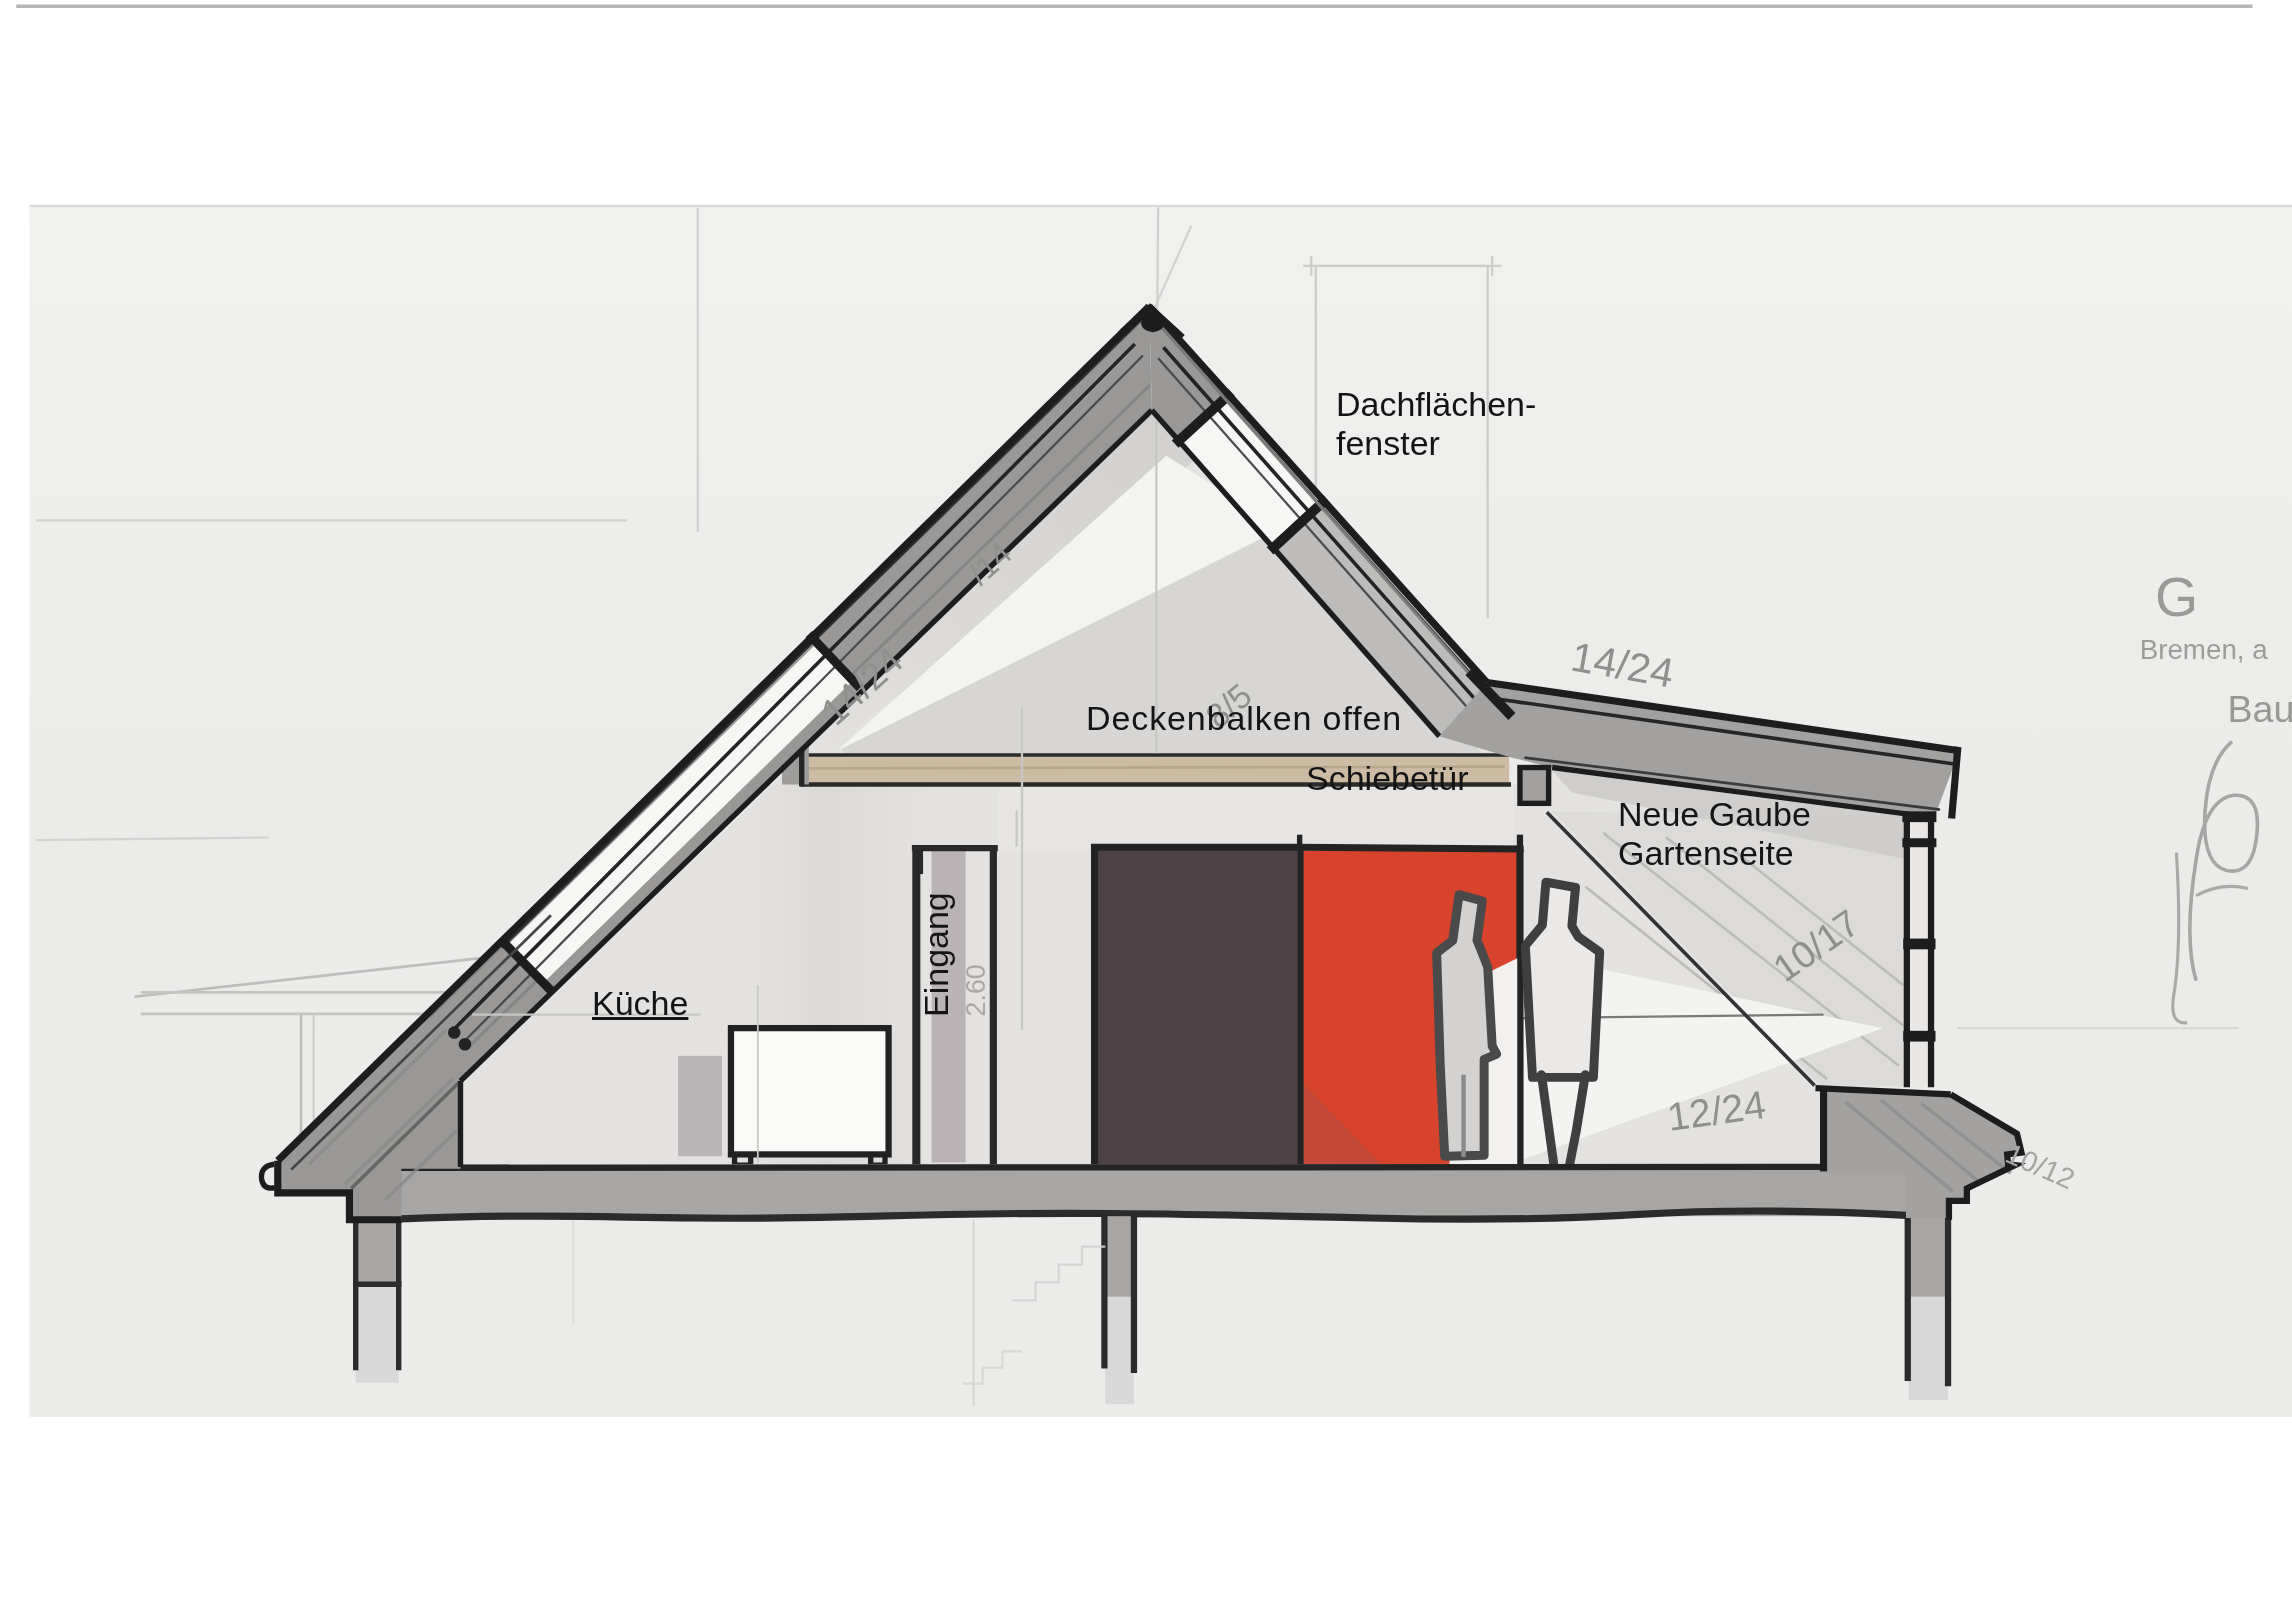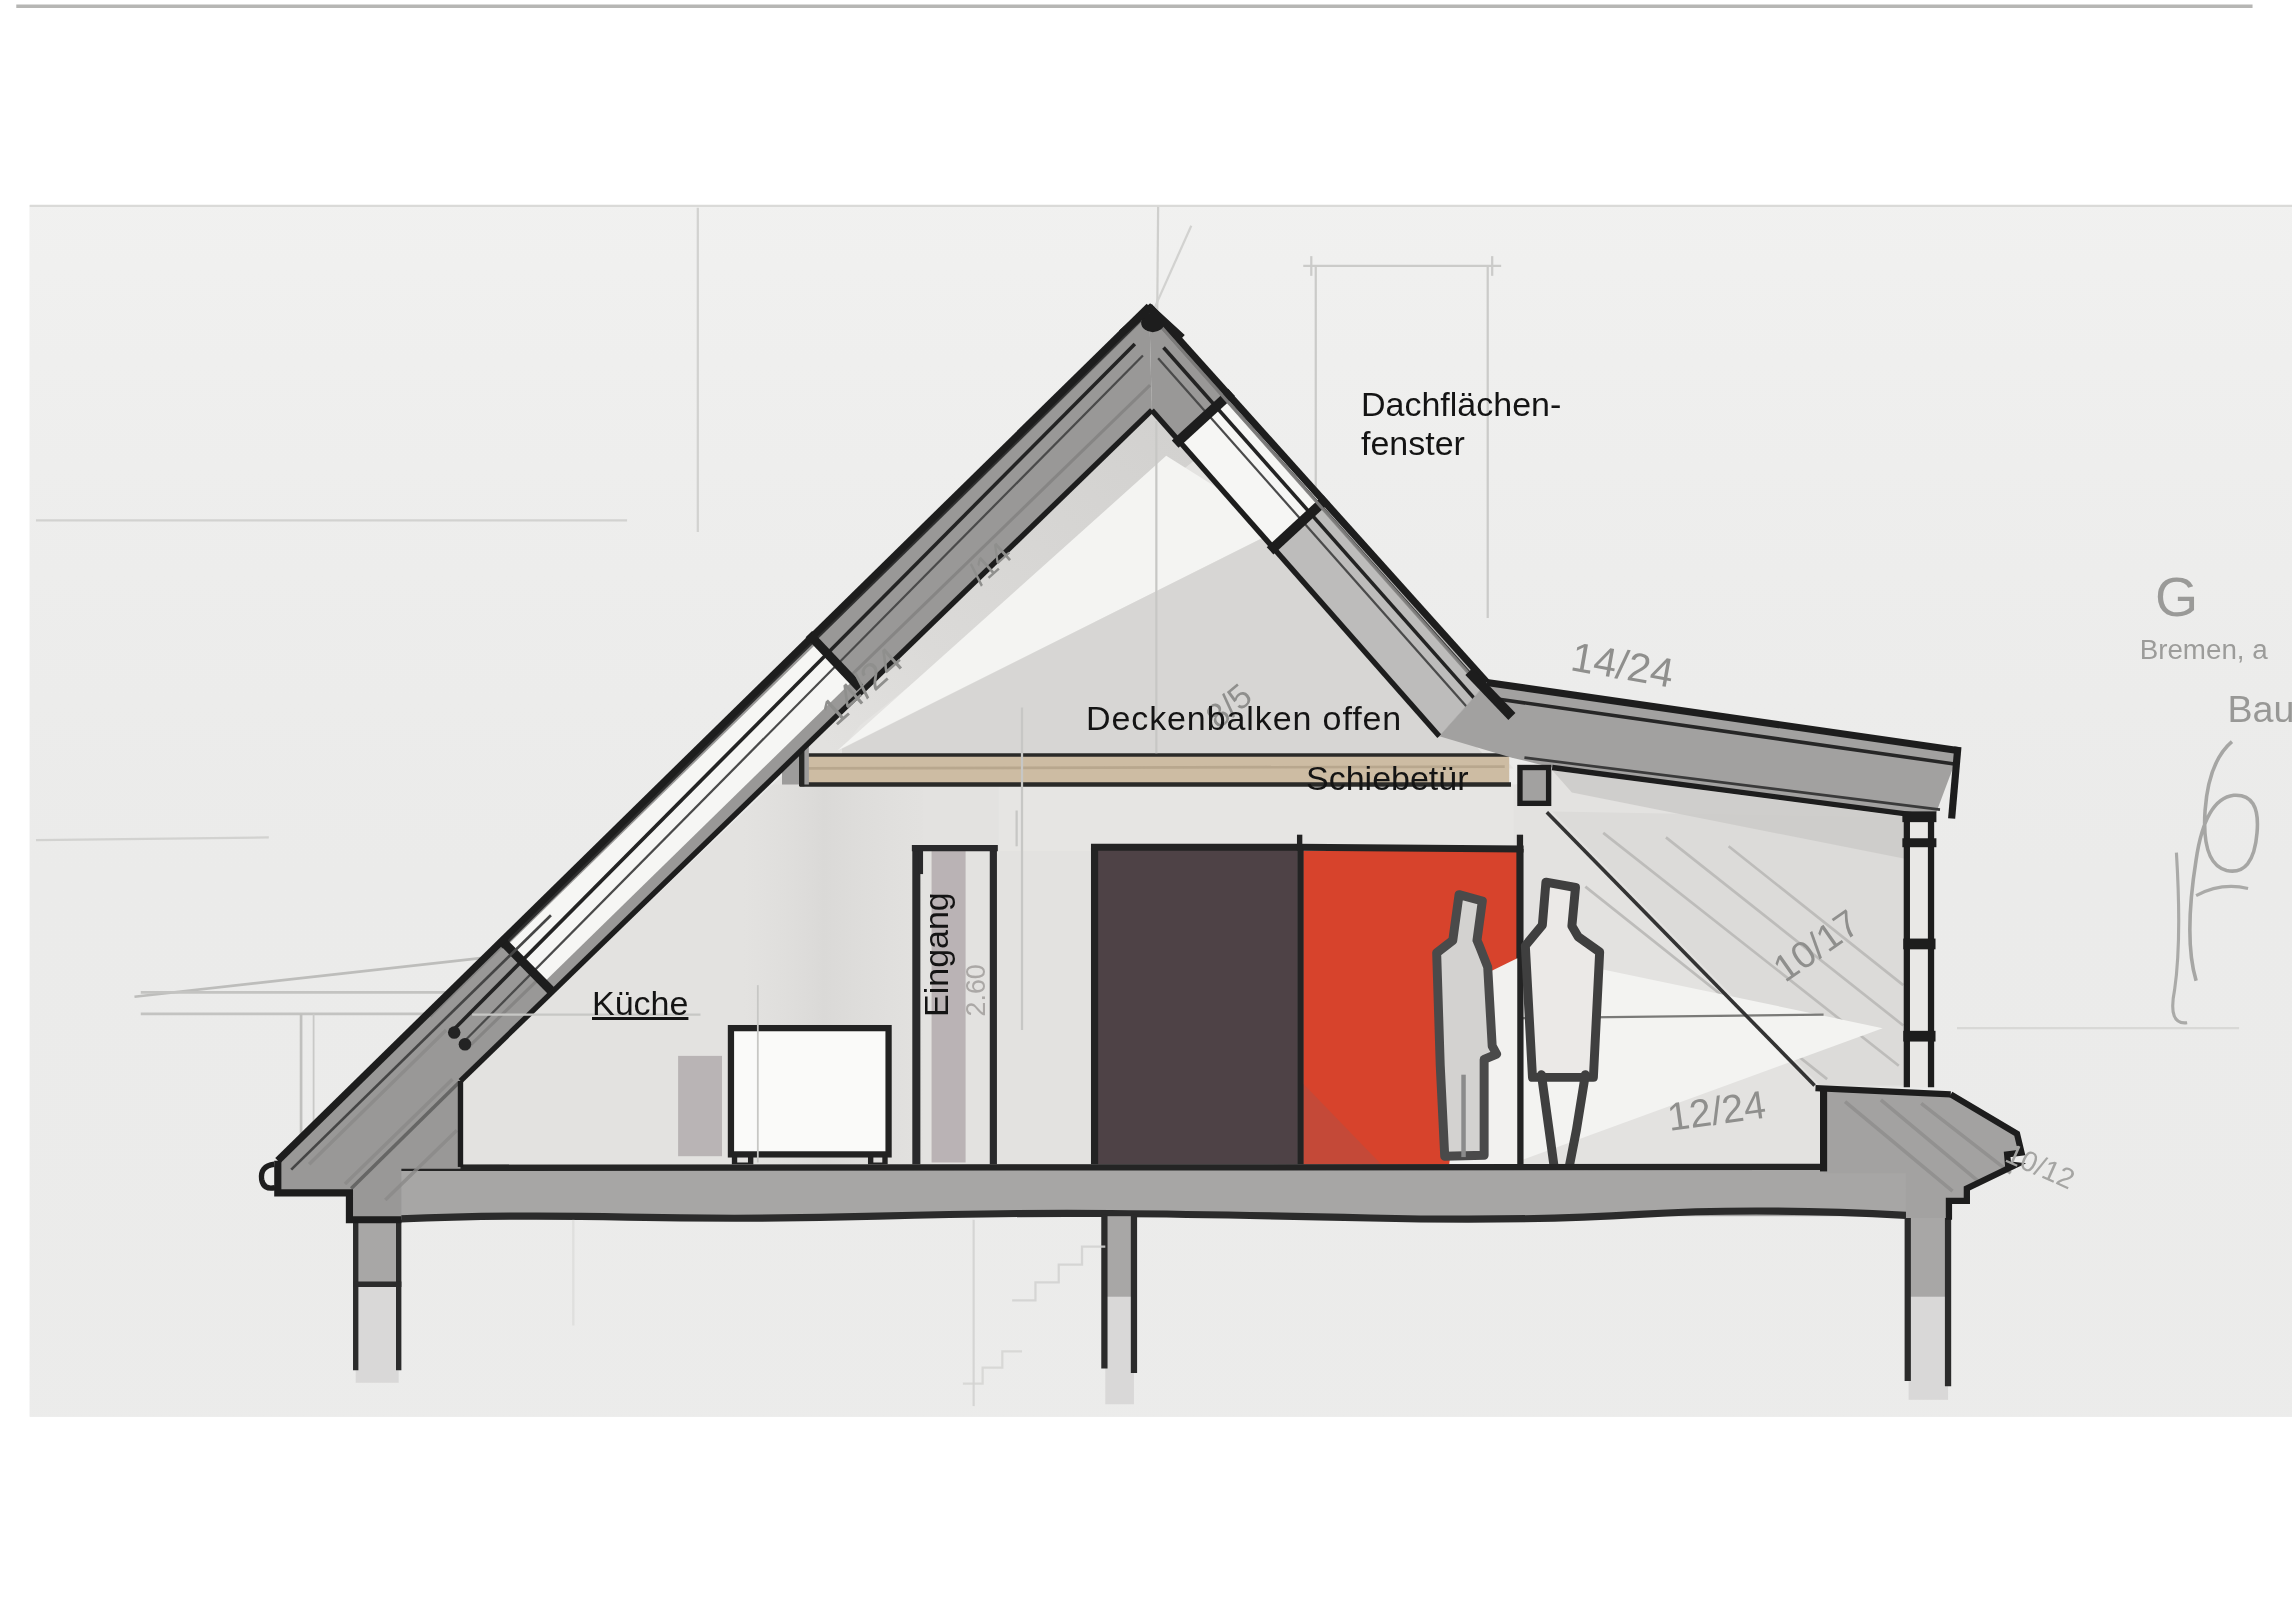--- a/index.html
+++ b/index.html
@@ -327,24 +327,25 @@
   <text x="2406" y="688" font-size="62" fill="#9a9a98" font-family="Liberation Sans, sans-serif">G</text>
 
   <text x="2389" y="736" font-size="31" fill="#9c9c9a" font-family="Liberation Sans, sans-serif">Bremen, a</text>
 
   <text x="2487" y="806" font-size="42" fill="#989896" font-family="Liberation Sans, sans-serif">Bau</text>
 
   <path d="M2492,828 Q2466,850 2462,905 Q2458,965 2486,972 Q2516,978 2520,930 Q2524,886 2494,888 Q2462,892 2452,960 Q2438,1048 2452,1095" fill="none" stroke="#a6a6a4" stroke-width="4"></path>
   <path d="M2452,1000 Q2480,985 2510,992 M2430,952 Q2436,1050 2428,1105 Q2420,1145 2442,1142" fill="none" stroke="#aaaaa8" stroke-width="3.5"></path>
 </svg>
 
-<div class="lbl" style="left:1336px;top:385px;margin-left:25px;">Dachflächen-<br>fenster</div>
+<div class="lbl" style="left:1336px;top:385px;">Dachflächen-<br>fenster</div>
 
 <div class="lbl" style="left:1086px;top:699px;letter-spacing:0.9px;">Deckenbalken offen</div>
 
 <div class="lbl" style="left:1306px;top:759px;">Schiebetür</div>
 
+<div class="lbl" style="left:1618px;top:795px;">Neue Gaube<br>Gartenseite</div>
 
 <div class="lbl" style="left:592px;top:984px;text-decoration:underline;">Küche</div>
 
 <div class="lbl" style="left:917px;top:1017px;transform:rotate(-90deg);transform-origin:0 0;">Eingang</div>
 </div>
 
 
 </body></html>

